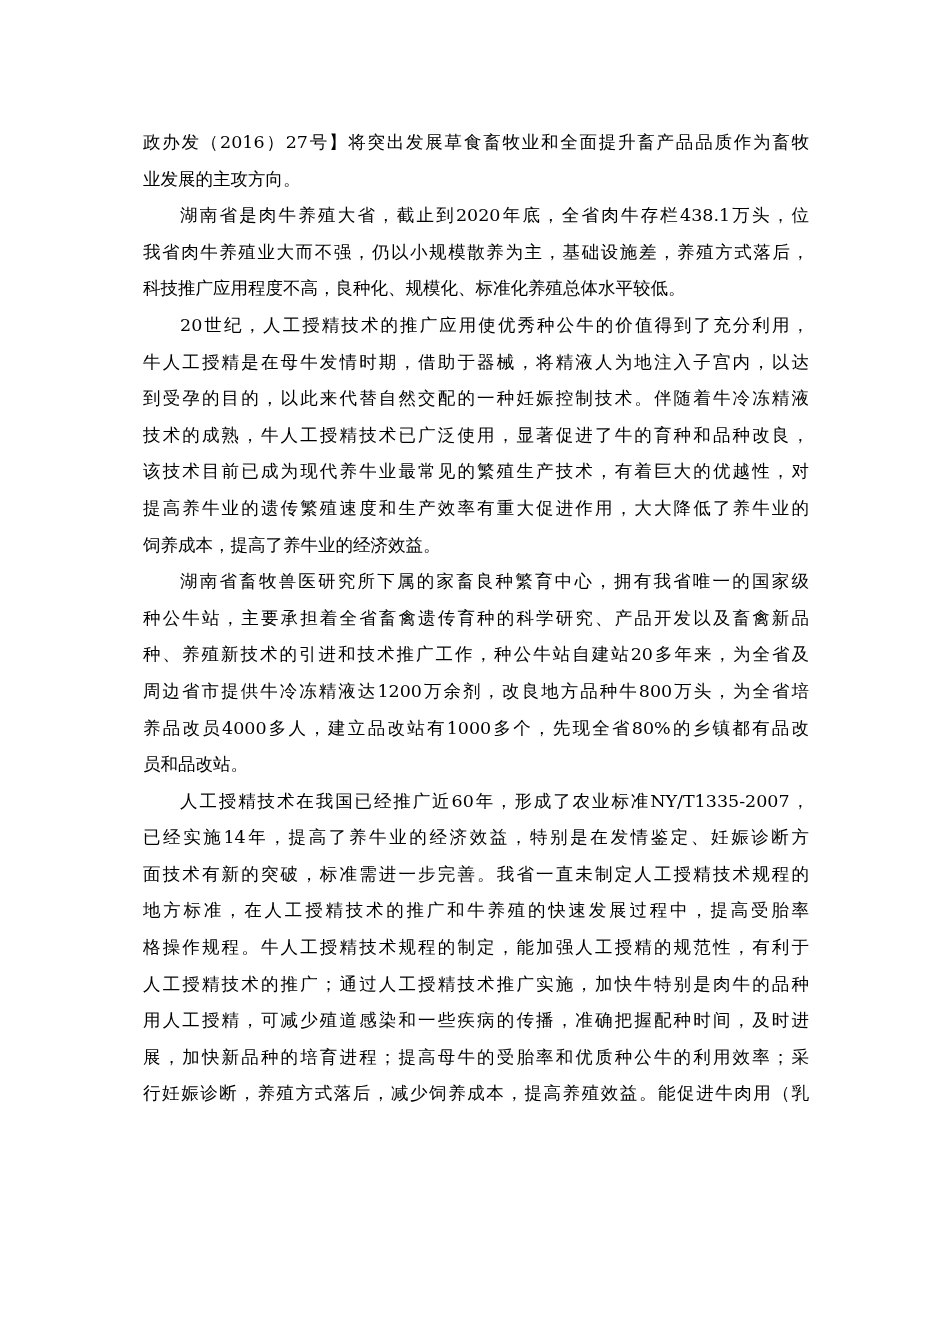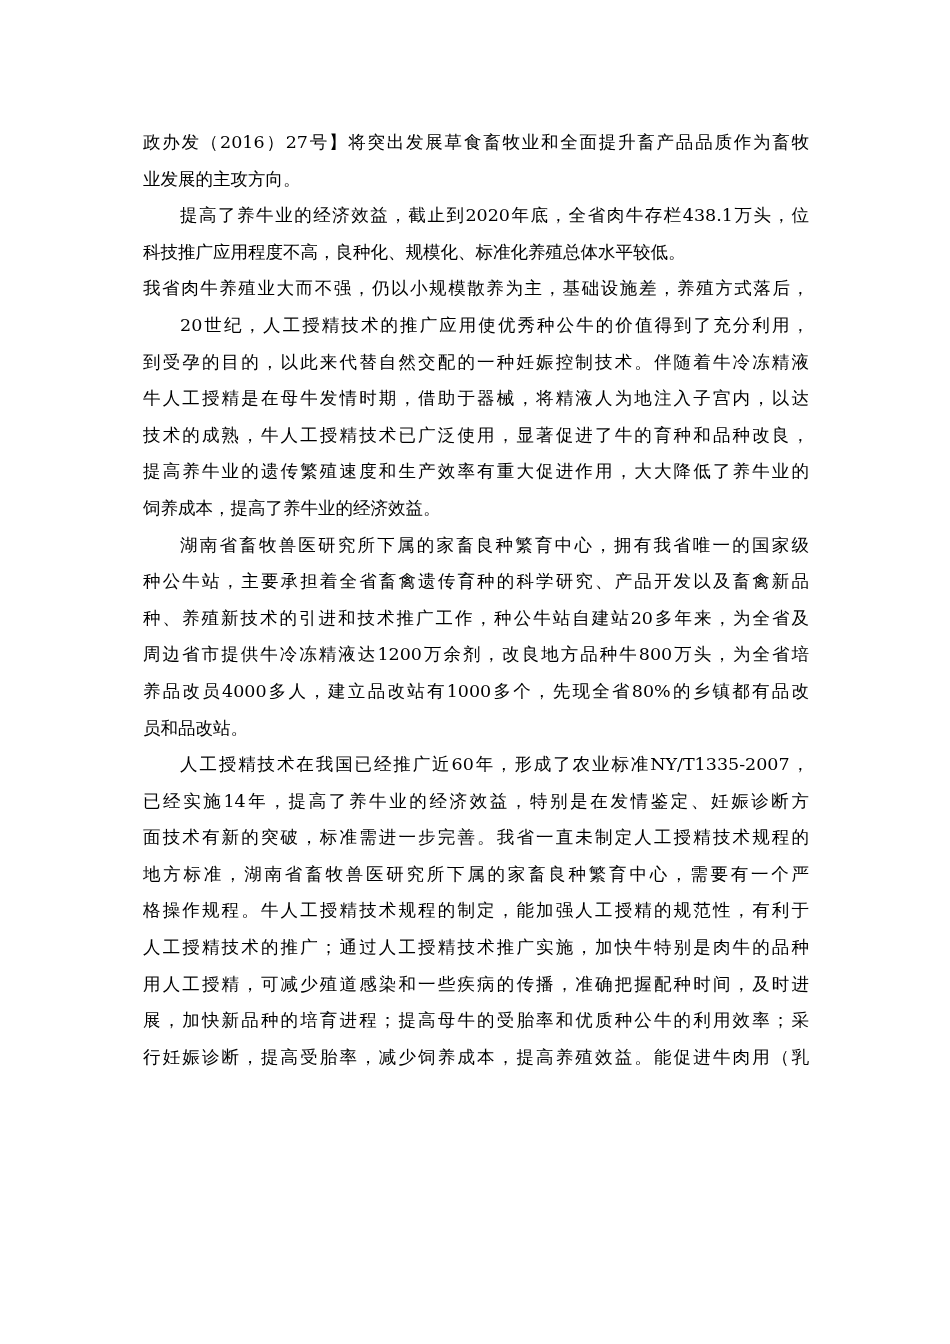--- a/index.html
+++ b/index.html
@@ -18,49 +18,50 @@
 
 <div class="page">
   <div class="text">
 
     <div>
       <div class="line">政办发（2016）27号】将突出发展草食畜牧业和全面提升畜产品品质作为畜牧</div>
       <div class="line last">业发展的主攻方向。</div>
     </div>
 
     <div>
-      <div class="line indent">提高了养牛业的经济效益，截止到2020年底，全省肉牛存栏438.1万头，位</div>
+      <div class="line indent">湖南省是肉牛养殖大省，截止到2020年底，全省肉牛存栏438.1万头，位</div>
+      <div class="line">我省肉牛养殖业大而不强，仍以小规模散养为主，基础设施差，养殖方式落后，</div>
       <div class="line last">科技推广应用程度不高，良种化、规模化、标准化养殖总体水平较低。</div>
-      <div class="line">我省肉牛养殖业大而不强，仍以小规模散养为主，基础设施差，养殖方式落后，</div>
     </div>
 
     <div>
       <div class="line indent">20世纪，人工授精技术的推广应用使优秀种公牛的价值得到了充分利用，</div>
+      <div class="line">牛人工授精是在母牛发情时期，借助于器械，将精液人为地注入子宫内，以达</div>
       <div class="line">到受孕的目的，以此来代替自然交配的一种妊娠控制技术。伴随着牛冷冻精液</div>
-      <div class="line">牛人工授精是在母牛发情时期，借助于器械，将精液人为地注入子宫内，以达</div>
       <div class="line">技术的成熟，牛人工授精技术已广泛使用，显著促进了牛的育种和品种改良，</div>
+      <div class="line">该技术目前已成为现代养牛业最常见的繁殖生产技术，有着巨大的优越性，对</div>
       <div class="line">提高养牛业的遗传繁殖速度和生产效率有重大促进作用，大大降低了养牛业的</div>
       <div class="line last">饲养成本，提高了养牛业的经济效益。</div>
     </div>
 
     <div>
       <div class="line indent">湖南省畜牧兽医研究所下属的家畜良种繁育中心，拥有我省唯一的国家级</div>
       <div class="line">种公牛站，主要承担着全省畜禽遗传育种的科学研究、产品开发以及畜禽新品</div>
       <div class="line">种、养殖新技术的引进和技术推广工作，种公牛站自建站20多年来，为全省及</div>
       <div class="line">周边省市提供牛冷冻精液达1200万余剂，改良地方品种牛800万头，为全省培</div>
       <div class="line">养品改员4000多人，建立品改站有1000多个，先现全省80%的乡镇都有品改</div>
       <div class="line last">员和品改站。</div>
     </div>
 
     <div>
       <div class="line indent">人工授精技术在我国已经推广近60年，形成了农业标准NY/T1335-2007，</div>
       <div class="line">已经实施14年，提高了养牛业的经济效益，特别是在发情鉴定、妊娠诊断方</div>
       <div class="line">面技术有新的突破，标准需进一步完善。我省一直未制定人工授精技术规程的</div>
-      <div class="line">地方标准，湖南省畜牧兽医研究所下属的家畜良种繁育中心，需要有一个严</div>
+      <div class="line">地方标准，在人工授精技术的推广和牛养殖的快速发展过程中，提高受胎率</div>
       <div class="line">格操作规程。牛人工授精技术规程的制定，能加强人工授精的规范性，有利于</div>
       <div class="line">人工授精技术的推广；通过人工授精技术推广实施，加快牛特别是肉牛的品种</div>
       <div class="line">用人工授精，可减少殖道感染和一些疾病的传播，准确把握配种时间，及时进</div>
       <div class="line">展，加快新品种的培育进程；提高母牛的受胎率和优质种公牛的利用效率；采</div>
-      <div class="line">行妊娠诊断，提高受胎率，减少饲养成本，提高养殖效益。能促进牛肉用（乳</div>
+      <div class="line">行妊娠诊断，养殖方式落后，减少饲养成本，提高养殖效益。能促进牛肉用（乳</div>
     </div>
 
   </div>
 </div>
 
 </body></html>

